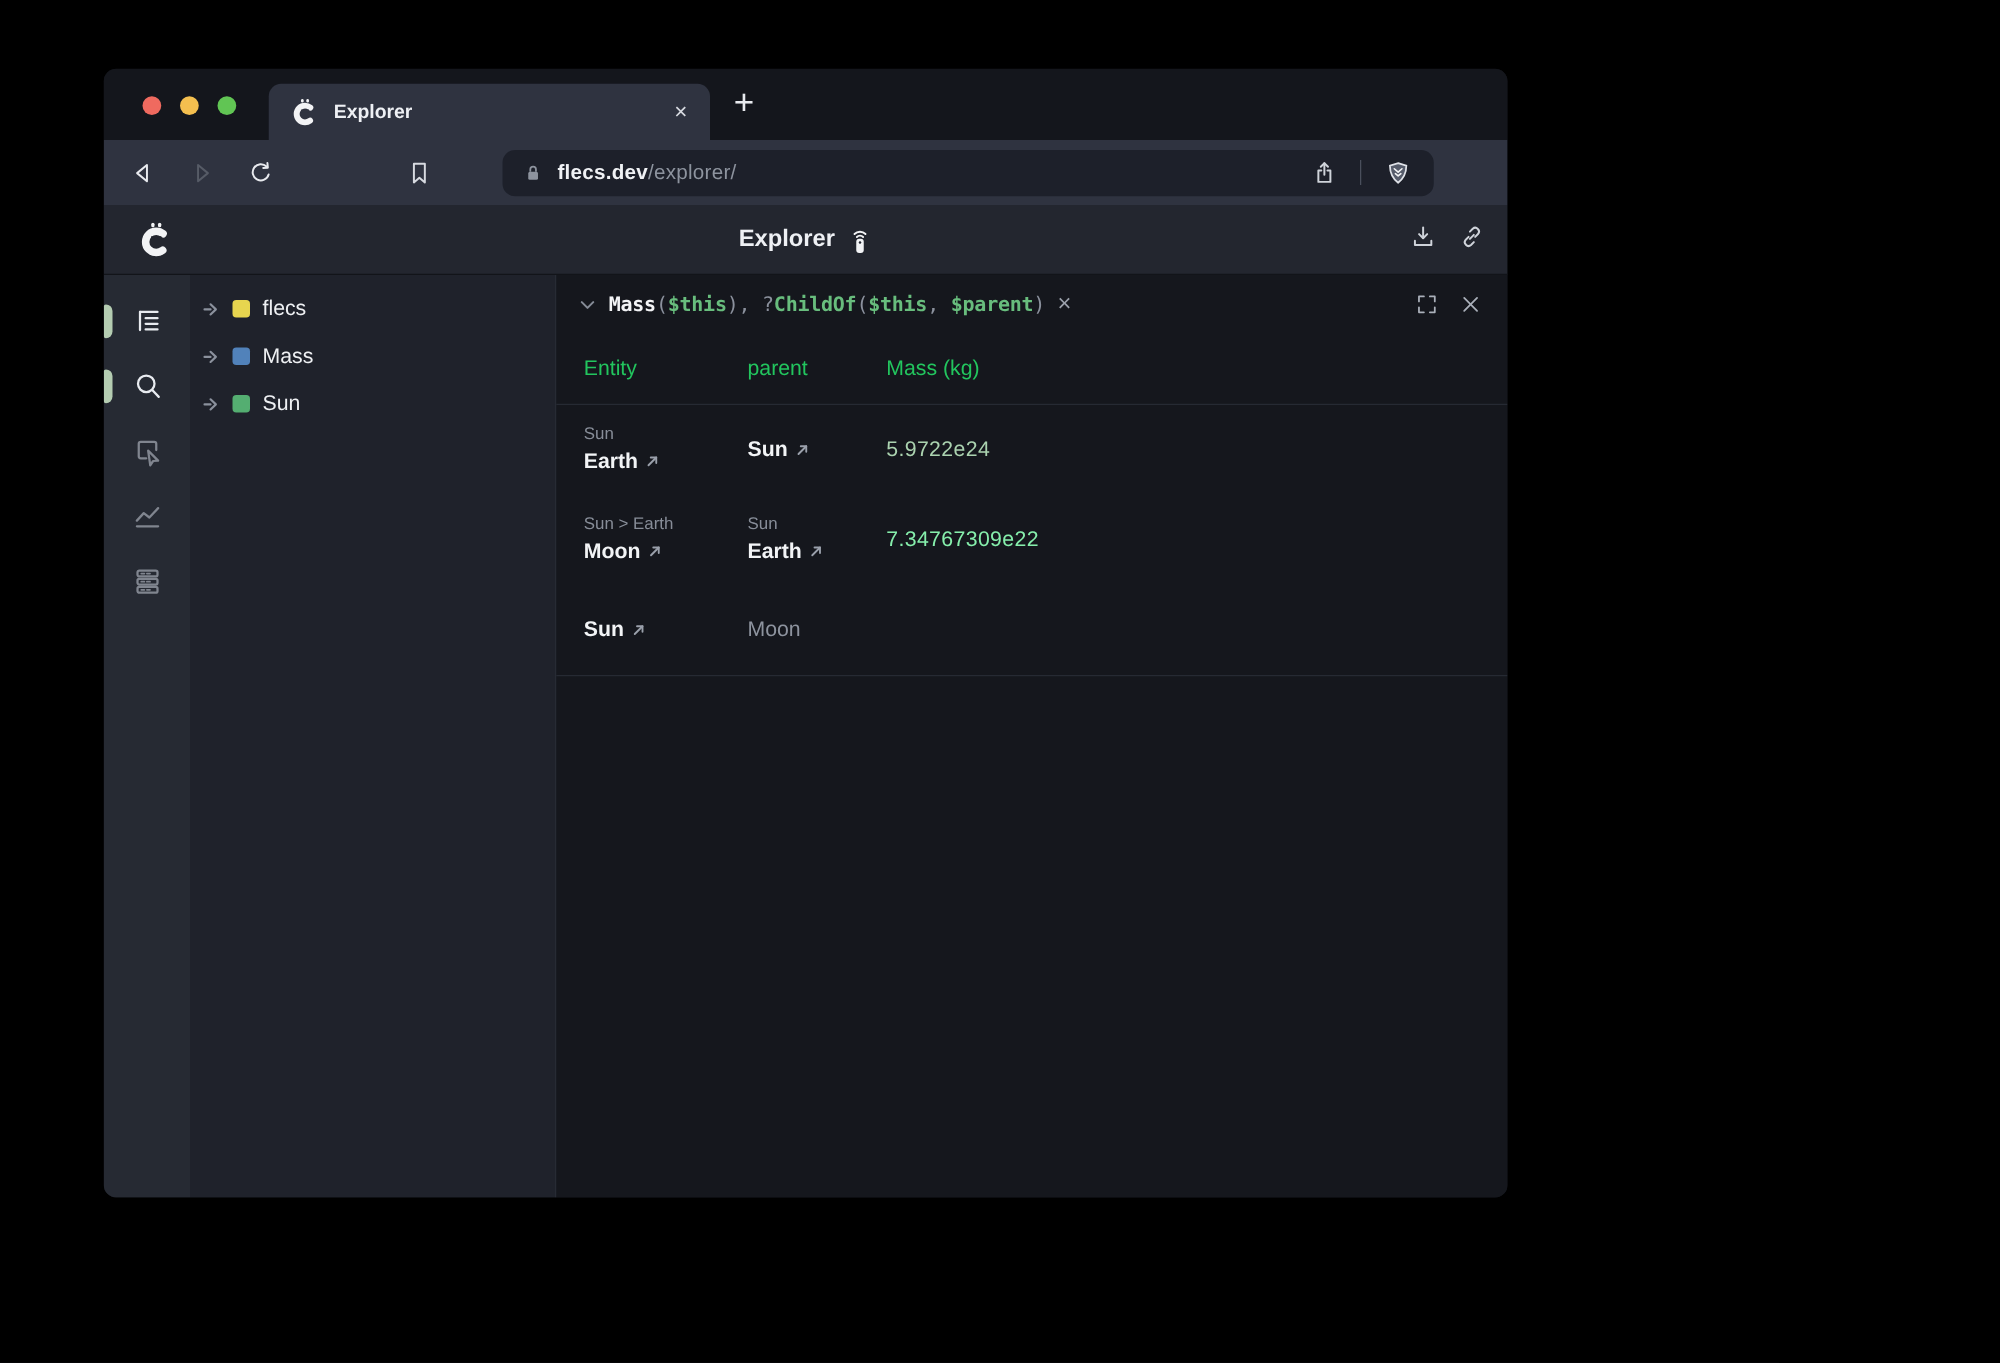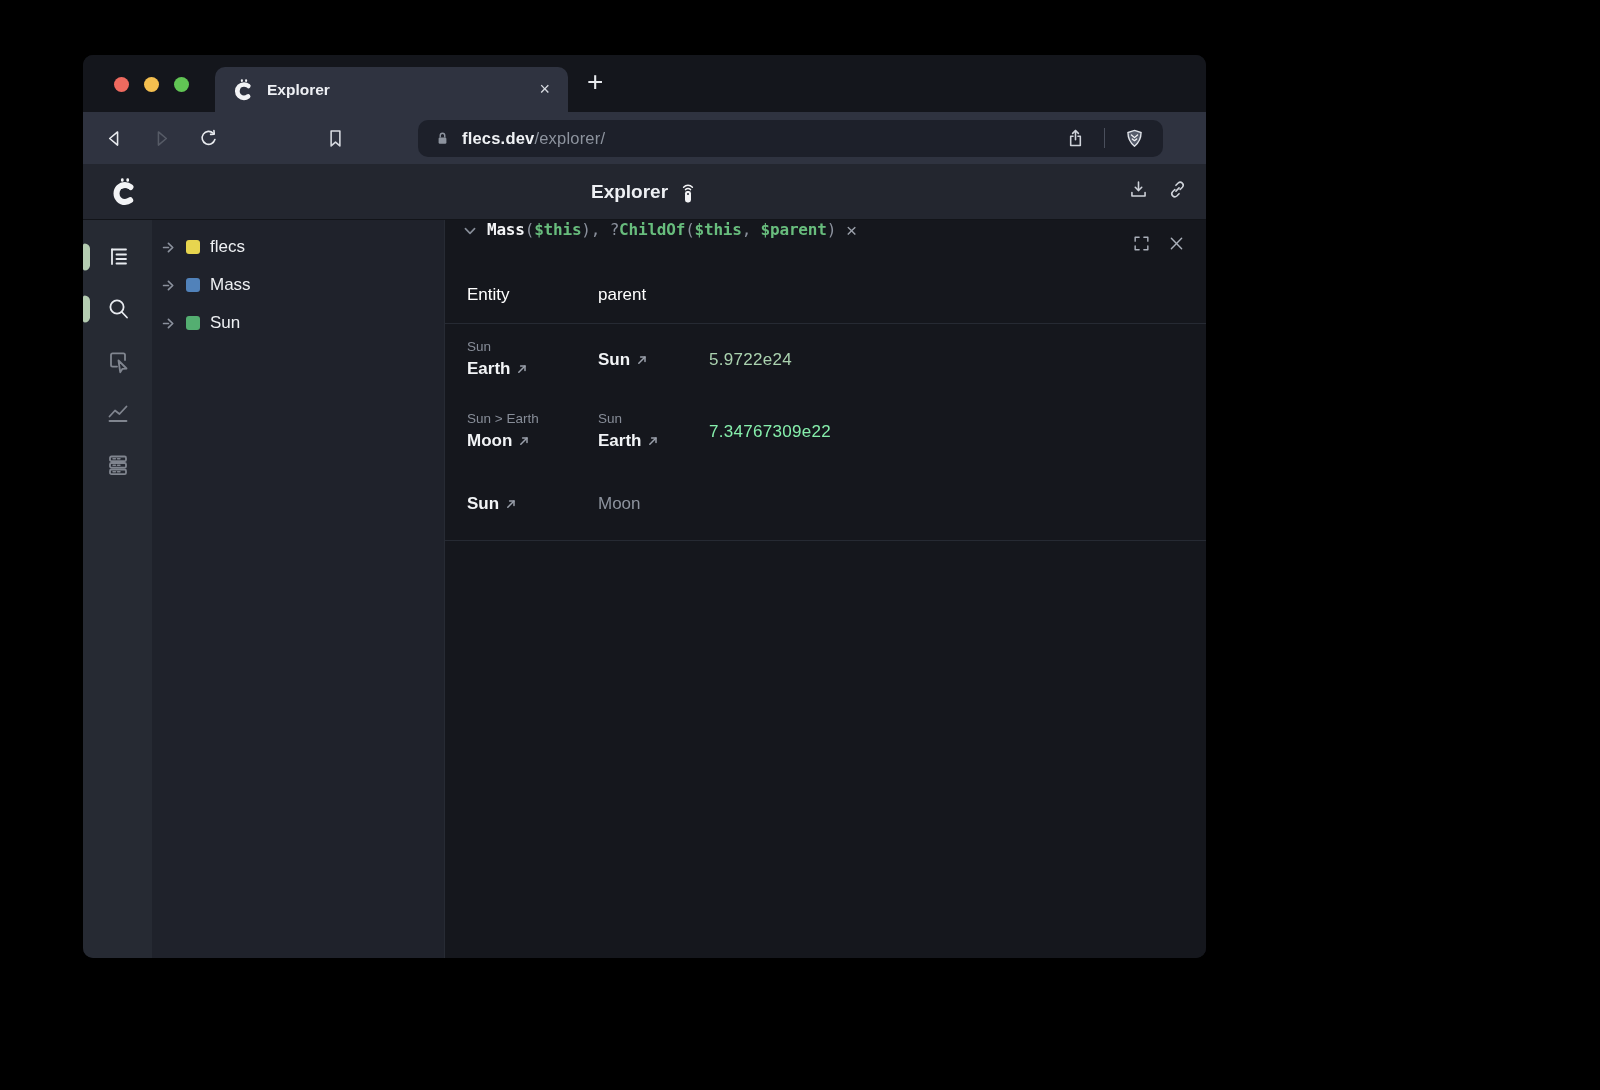--- a/index.html
+++ b/index.html
@@ -19,21 +19,21 @@
          align-items:center; padding:0 14px 0 18px; }
   .tab-title { color:#eef0f4; font-size:15.5px; font-weight:700; margin-left:12px; flex:1; }
   .tab-close { color:#d7dae0; font-size:18px; cursor:default; padding:0 4px; }
   .newtab { position:absolute; left:504px; top:11px; color:#e8eaee; font-size:28px; font-weight:300; }
 
   
   .toolbar { height:52px; background:#2f3340; flex:none; display:flex; align-items:center; padding:0 14px; }
   .tbtn { width:34px; height:34px; display:flex; align-items:center; justify-content:center; flex:none; }
   .tbtn svg { width:21px; height:21px; }
   .sp { width:13px; flex:none; }
-  .urlbar { margin-left:66px; width:745px; height:37px; background:#1d202a; border-radius:10px;
+  .urlbar { margin-left:50px; width:745px; height:37px; background:#1d202a; border-radius:10px;
             display:flex; align-items:center; padding:0 12px 0 16px; flex:none; }
   .url-text { margin-left:11px; font-size:16.5px; letter-spacing:.2px; flex:1; white-space:nowrap; }
   .url-domain { color:#f0f2f5; font-weight:600; }
   .url-path { color:#8d939e; font-weight:500; }
   .url-divider { width:1px; height:20px; background:#4a4f5c; margin:0 12px; }
   .ext-cluster { display:flex; align-items:center; margin-left:76px; gap:20px; }
   .ext { width:28px; height:28px; display:flex; align-items:center; justify-content:center; }
 
   
   .pageheader { height:56px; background:#23262f; border-bottom:1px solid #121419;
@@ -56,32 +56,32 @@
           border-radius:2px 6px 6px 2px; }
 
   .treepanel { width:292px; background:#1f222b; flex:none; padding:8px 0 0 10px; }
   .tree-item { height:38px; display:flex; align-items:center; }
   .tree-arrow { width:16px; height:16px; color:#8b919d; display:flex; align-items:center; }
   .tree-arrow svg { width:15px; height:15px; }
   .tree-square { width:14px; height:14px; border-radius:3px; margin:0 10px 0 8px; flex:none; }
   .tree-label { color:#eef0f3; font-size:17px; font-weight:400; }
 
   .querypanel { flex:1; background:#15171d; border-left:1px solid #272b34; display:flex; flex-direction:column; }
-  .query-header { height:47px; display:flex; padding:0 20px 0 14px; flex:none; }
+  .query-header { height:47px; display:flex; align-items:center; padding:0 20px 0 14px; flex:none; }
   .q-chevron { color:#868c97; width:22px; height:22px; margin-right:6px; }
   .q-text { font-family:"DejaVu Sans Mono", monospace; font-size:16px; letter-spacing:-.2px; }
   .tk-ident { color:#f3f4f6; font-weight:700; }
   .tk-var, .tk-comp { font-weight:600; }
   .tk-punct { color:#8b919d; }
   .q-close { color:#9ba1ab; font-size:19px; margin-left:10px; }
   .qh-right { margin-left:auto; display:flex; align-items:center; gap:16px; color:#aab0ba; }
   .qh-right svg { width:19px; height:19px; }
 
   .tgrid { display:grid; grid-template-columns:131px 111px 1fr; padding-left:22px; align-items:center; }
-  .thead { height:57px; border-bottom:1px solid #262a33; color:#ffffff; font-size:17px; }
+  .thead { height:57px; border-bottom:1px solid #262a33; color:#22c55e; font-size:17px; }
   .trow  { border-bottom:0; }
   .trow:last-child { border-bottom:1px solid #262a33; }
   .cell { display:flex; flex-direction:column; justify-content:center; }
   .cell-sub { color:#878d98; font-size:13.5px; line-height:19px; }
   .cell-main { color:#f2f4f6; font-size:17px; font-weight:600; line-height:26px; display:flex; align-items:center; }
   .cell-main.none { color:#8d939e; font-weight:400; }
   .ne-arrow { width:12px; height:12px; margin-left:6px; color:#9aa0ab; }
   .ne-arrow path { stroke:currentColor; stroke-width:1.5; fill:none; stroke-linecap:round; stroke-linejoin:round; }
   .mass { font-size:17px; font-weight:500; letter-spacing:.3px; }
 
@@ -330,20 +330,21 @@
           <svg class="ln" viewBox="0 0 24 24" style="stroke-width:2.2">
             <path d="M5.5 5.5 L18.5 18.5"></path>
               <path d="M18.5 5.5 L5.5 18.5"></path>
           </svg>
         </span>
       </div>
 
       <div class="tgrid thead">
         <span>Entity</span>
         <span>parent</span>
+        <span>Mass (kg)</span>
       </div>
 
       <div id="table-body">
           <div class="tgrid trow" style="height: 71px;">
             <div class="cell">
               <span class="cell-sub">Sun</span>
               <span class="cell-main">Earth<svg class="ne-arrow" viewBox="0 0 12 12">
                   <path d="M2.8 9.2 L9 3"></path>
                   <path d="M4.6 3 H9 V7.4"></path>
                 </svg></span>

